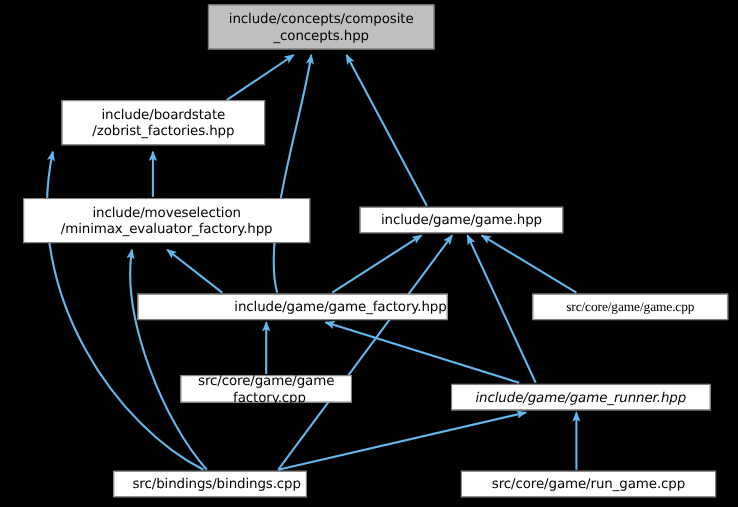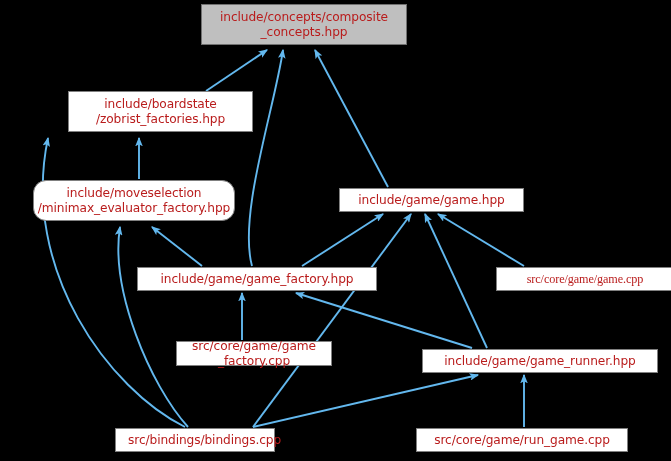--- a/index.html
+++ b/index.html
@@ -1,22 +1,22 @@
 <!DOCTYPE html>
 <html><head>
 <meta charset="utf-8">
 <style>
   html,body{margin:0;padding:0;background:#000;}
   #canvas{position:relative;width:671px;height:461px;background:#000;overflow:hidden;
           font-family:"DejaVu Sans","Liberation Sans",sans-serif;}
   svg#edges{position:absolute;left:0;top:0;width:671px;height:461px;}
   .node{position:absolute;box-sizing:border-box;border:1px solid #808080;
         display:flex;align-items:center;justify-content:center;text-align:center;
-        font-size:12.2px;color:#b91c1c;line-height:1.18;background:#ffffff;
-        white-space:pre;letter-spacing:-0.1px;margin-left:12px;}
+        font-size:12.2px;color:#000000;line-height:1.18;background:#ffffff;
+        white-space:pre;letter-spacing:-0.1px;}
   .node.root{background:#bfbfbf;border:1px solid #707070;}
   .node .lbl{display:block;width:100%;}
 </style>
 </head>
 <body>
 
 <div id="canvas">
   <svg id="edges" viewBox="0 0 671 461" xmlns="http://www.w3.org/2000/svg">
       <defs>
         <marker id="arrowhead" markerWidth="5" markerHeight="4" refX="4.4" refY="2" orient="auto" markerUnits="strokeWidth">
@@ -37,24 +37,24 @@
       <path d="M 242,340 L 242,293" fill="none" stroke="#63b8ee" stroke-width="1.9" marker-end="url(#arrowhead)"></path>
       <path d="M 472,348 L 296,293" fill="none" stroke="#63b8ee" stroke-width="1.9" marker-end="url(#arrowhead)"></path>
       <path d="M 253,427 L 478,375" fill="none" stroke="#63b8ee" stroke-width="1.9" marker-end="url(#arrowhead)"></path>
       <path d="M 524,427 L 524,375" fill="none" stroke="#63b8ee" stroke-width="1.9" marker-end="url(#arrowhead)"></path>
     </svg>
   <div id="nodes">
       <div class="node root" style="left: 189px; top: 4px; width: 206px; height: 41px;"><span class="lbl">include/concepts/composite
 _concepts.hpp</span></div>
       <div class="node" style="left: 56px; top: 91px; width: 185px; height: 41px;"><span class="lbl">include/boardstate
 /zobrist_factories.hpp</span></div>
-      <div class="node" style="left: 21px; top: 180px; width: 202px; height: 41px; border-radius: 13px;"><span class="lbl">include/moveselection
+      <div class="node" style="left: 21px; top: 180px; width: 261px; height: 41px;"><span class="lbl">include/moveselection
 /minimax_evaluator_factory.hpp</span></div>
       <div class="node" style="left: 327px; top: 188px; width: 185px; height: 24px; justify-content: center;"><span class="lbl">include/game/game.hpp</span></div>
-      <div class="node" style="left: 125px; top: 267px; width: 240px; height: 24px;"><span class="lbl">include/game/game_factory.hpp</span></div>
+      <div class="node" style="left: 125px; top: 267px; width: 282px; height: 24px; text-align: right;"><span class="lbl">include/game/game_factory.hpp</span></div>
       <div class="node" style="left: 484px; top: 267px; width: 178px; height: 24px; font-family: Liberation Serif, serif;"><span class="lbl">src/core/game/game.cpp</span></div>
       <div class="node" style="left: 164px; top: 341px; width: 156px; height: 25px;"><span class="lbl">src/core/game/game
 _factory.cpp</span></div>
-      <div class="node" style="left: 410px; top: 349px; width: 236px; height: 24px;"><span class="lbl">include/game/game_runner.hpp</span></div>
-      <div class="node" style="left: 103px; top: 428px; width: 160px; height: 24px; padding-left: 12px;"><span class="lbl">src/bindings/bindings.cpp</span></div>
-      <div class="node" style="left: 404px; top: 428px; width: 212px; height: 24px;"><span class="lbl">src/core/game/run_game.cpp</span></div>
+      <div class="node" style="left: 410px; top: 349px; width: 236px; height: 24px; font-style: italic;"><span class="lbl">include/game/game_runner.hpp</span></div>
+      <div class="node" style="left: 103px; top: 428px; width: 176px; height: 24px; padding-left: 12px;"><span class="lbl">src/bindings/bindings.cpp</span></div>
+      <div class="node" style="left: 419px; top: 428px; width: 232px; height: 24px;"><span class="lbl">src/core/game/run_game.cpp</span></div>
     </div>
 </div>
 
 </body></html>

